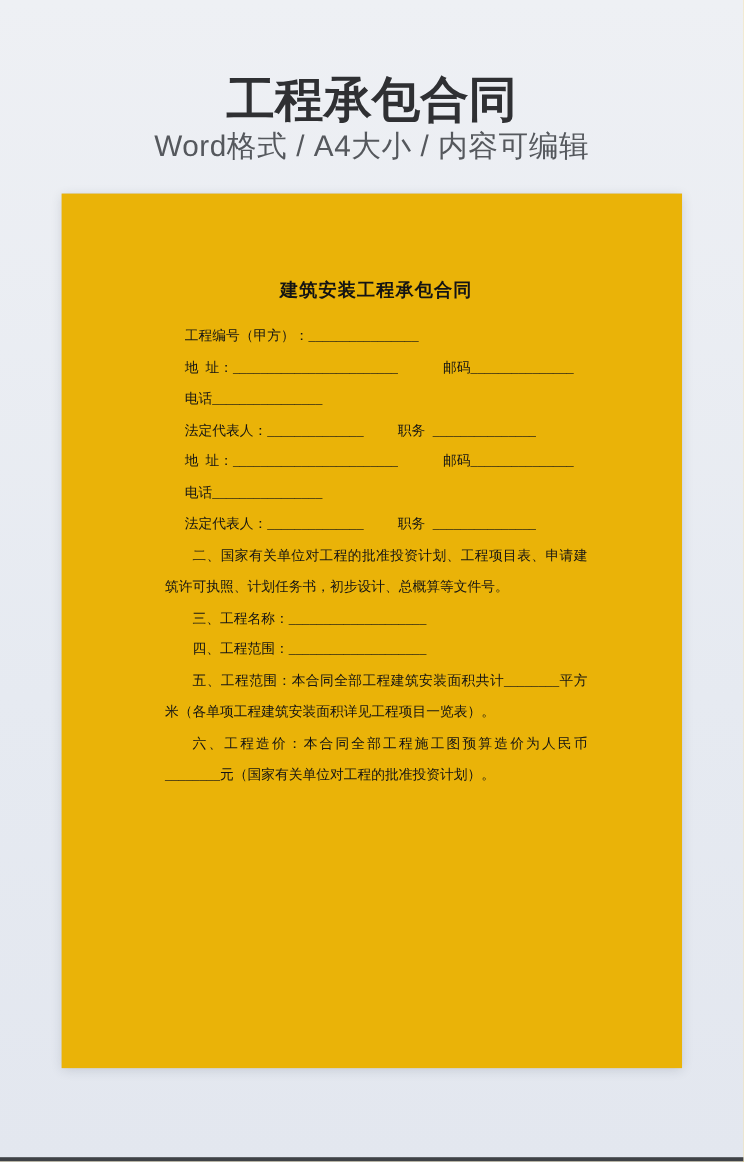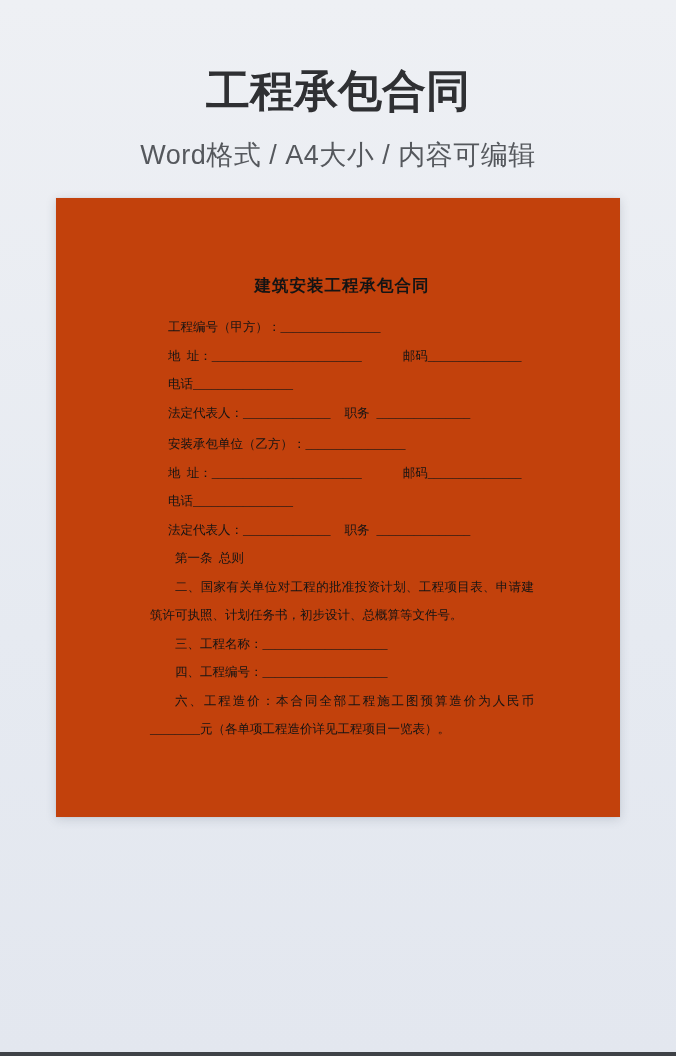--- a/index.html
+++ b/index.html
@@ -10,42 +10,42 @@
     font-family:"Liberation Sans", sans-serif;
     position:relative;
     overflow:hidden;
   }
   .hero { padding-top:68px; text-align:center; }
   .hero-title {
     font-size:44px; line-height:46px; font-weight:800;
     color:#2f3033; letter-spacing:0;
   }
   .hero-sub {
-    margin-top:24px; font-size:27px; line-height:34px;
+    margin-top:2px; font-size:27px; line-height:34px;
     color:#55585d; letter-spacing:.5px; font-weight:400;
   }
   .paper {
-    width:564px; height:619px; margin:26px auto 0; background:#c2410c;
+    width:564px; height:795px; margin:26px auto 0; background:#eab308;
     box-shadow:0 2px 10px rgba(50,60,80,.18), 0 0 1px rgba(50,60,80,.15);
   }
   .doc {
     padding:74px 86px 0 94px;
     font-family:"Liberation Serif","DejaVu Serif",serif;
     font-size:12.5px; line-height:28.5px; color:#141414;
   }
   .doc-title {
     text-align:center; font-size:16.5px; font-weight:bold;
     line-height:28px; margin-bottom:13px; letter-spacing:1px;
   }
   .line { white-space:pre; padding-left:18px; }
   .party-b { margin-top:3px; }
   .para { text-align:justify; text-indent:2em; white-space:pre-wrap; }
   .item { text-indent:2em; white-space:pre; }
   .zip-label  { margin-left:41px; }
-  .duty-label { margin-left:14px; }
+  .duty-label { margin-left:31px; }
   .duty-blank { margin-left:7px; }
   .blank { color:#141414; }
   .bottom-bar {
     position:absolute; left:0; bottom:0; width:676px; height:4px;
     background:#3f4247;
   }
 </style>
 </head>
 <body>
 
@@ -57,28 +57,27 @@
 <div class="paper">
   <div class="doc">
 
     <div class="doc-title">建筑安装工程承包合同</div>
 
     <div class="line"><span>工程编号（甲方）：</span><span class="blank">________________</span></div>
     <div class="line"><span>地  址：</span><span class="blank">________________________</span><span class="zip-label">邮码</span><span class="blank">_______________</span></div>
     <div class="line"><span>电话</span><span class="blank">________________</span></div>
     <div class="line"><span>法定代表人：</span><span class="blank">______________</span><span class="duty-label">职务</span><span class="blank duty-blank">_______________</span></div>
 
-    <div class="line party-b"><span>安装承包单位（乙方）：</span><span class="blank">________________</span></div>
     <div class="line"><span>地  址：</span><span class="blank">________________________</span><span class="zip-label">邮码</span><span class="blank">_______________</span></div>
     <div class="line"><span>电话</span><span class="blank">________________</span></div>
     <div class="line"><span>法定代表人：</span><span class="blank">______________</span><span class="duty-label">职务</span><span class="blank duty-blank">_______________</span></div>
 
 
-    <div class="item">第一条  总则</div>
     <p class="para">二、国家有关单位对工程的批准投资计划、工程项目表、申请建筑许可执照、计划任务书，初步设计、总概算等文件号。</p>
     <div class="item"><span>三、工程名称：</span><span class="blank">____________________</span></div>
-    <div class="item"><span>四、工程编号：</span><span class="blank">____________________</span></div>
-    <p class="para">六、工程造价：本合同全部工程施工图预算造价为人民币________元（各单项工程造价详见工程项目一览表）。</p>
+    <div class="item"><span>四、工程范围：</span><span class="blank">____________________</span></div>
+    <p class="para">五、工程范围：本合同全部工程建筑安装面积共计________平方米（各单项工程建筑安装面积详见工程项目一览表）。</p>
+    <p class="para">六、工程造价：本合同全部工程施工图预算造价为人民币________元（国家有关单位对工程的批准投资计划）。</p>
 
   </div>
 </div>
 
 <div class="bottom-bar"></div>
 
 </body></html>

